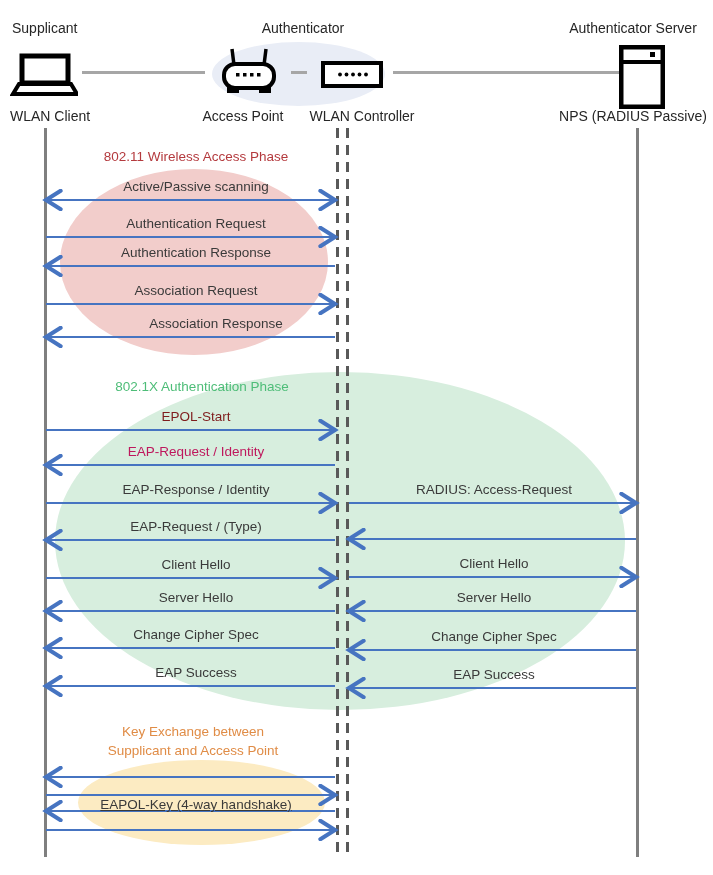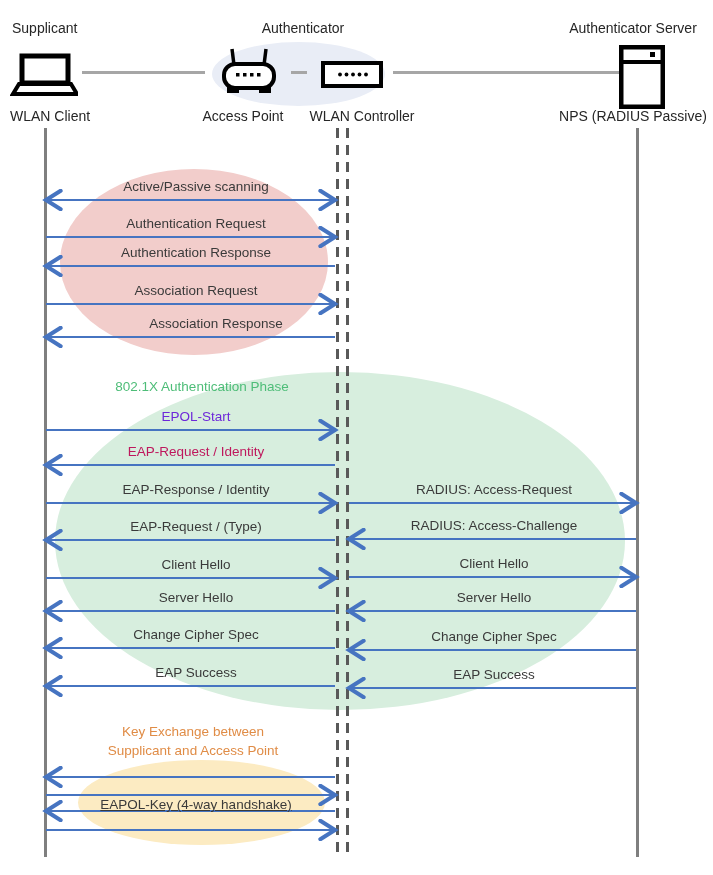--- a/index.html
+++ b/index.html
@@ -76,20 +76,21 @@
 
   <div class="lifeline" style="left:44px"></div>
   <div class="dashed-lifeline" style="left:336px"></div>
   <div class="dashed-lifeline" style="left:346px"></div>
   <div class="lifeline" style="left:636px"></div>
 
   <div class="ellipse" id="ellipse-wireless" style="background: rgb(242, 205, 203);"></div>
   <div class="ellipse" id="ellipse-dot1x" style="background: rgb(215, 238, 222);"></div>
   <div class="ellipse" id="ellipse-key" style="background: rgb(252, 235, 194);"></div>
 
+  <div class="phase-title centered" id="title-wireless" style="color: rgb(180, 58, 62);">802.11 Wireless Access Phase</div>
   <div class="phase-title centered" id="title-dot1x" style="color: rgb(78, 189, 120);">802.1X Authentication Phase</div>
   <div class="phase-title centered" id="title-key" style="color: rgb(224, 140, 70);">
     <div>Key Exchange between</div>
     <div>Supplicant and Access Point</div>
   </div>
 
   <svg id="arrow-svg" width="713" height="875">
     <defs>
       <marker id="ah" viewBox="0 0 12 12" refX="10" refY="6" markerWidth="11" markerHeight="11" orient="auto-start-reverse">
         <path d="M2 1 L10 6 L2 11" fill="none" stroke="#4674C1" stroke-width="2.2" stroke-linecap="round"></path>
@@ -117,28 +118,27 @@
       <line x1="46" x2="335" y1="777" y2="777" stroke="#4674C1" stroke-width="2" marker-start="url(#ah)"></line>
       <line x1="46" x2="335" y1="795" y2="795" stroke="#4674C1" stroke-width="2" marker-end="url(#ah)"></line>
       <line x1="46" x2="335" y1="811" y2="811" stroke="#4674C1" stroke-width="2" marker-start="url(#ah)"></line>
       <line x1="46" x2="335" y1="830" y2="830" stroke="#4674C1" stroke-width="2" marker-end="url(#ah)"></line>
     </svg>
 <div class="msg-label centered" style="left: 196px; top: 179px; color: rgb(58, 58, 58);">Active/Passive scanning</div>
     <div class="msg-label centered" style="left: 196px; top: 216px; color: rgb(58, 58, 58);">Authentication Request</div>
     <div class="msg-label centered" style="left: 196px; top: 245px; color: rgb(58, 58, 58);">Authentication Response</div>
     <div class="msg-label centered" style="left: 196px; top: 283px; color: rgb(58, 58, 58);">Association Request</div>
     <div class="msg-label centered" style="left: 196px; top: 316px; color: rgb(58, 58, 58); margin-left: 20px;">Association Response</div>
-    <div class="msg-label centered" style="left: 196px; top: 409px; color: #6d28d9;">EPOL-Start</div>
+    <div class="msg-label centered" style="left: 196px; top: 409px; color: #7f1d1d;">EPOL-Start</div>
     <div class="msg-label centered" style="left: 196px; top: 444px; color: #be185d;">EAP-Request / Identity</div>
     <div class="msg-label centered" style="left: 196px; top: 482px; color: rgb(58, 58, 58);">EAP-Response / Identity</div>
     <div class="msg-label centered" style="left: 196px; top: 519px; color: rgb(58, 58, 58);">EAP-Request / (Type)</div>
     <div class="msg-label centered" style="left: 196px; top: 557px; color: rgb(58, 58, 58);">Client Hello</div>
     <div class="msg-label centered" style="left: 196px; top: 590px; color: rgb(58, 58, 58);">Server Hello</div>
     <div class="msg-label centered" style="left: 196px; top: 627px; color: rgb(58, 58, 58);">Change Cipher Spec</div>
     <div class="msg-label centered" style="left: 196px; top: 665px; color: rgb(58, 58, 58);">EAP Success</div>
     <div class="msg-label centered" style="left: 494px; top: 482px; color: rgb(58, 58, 58);">RADIUS: Access-Request</div>
-    <div class="msg-label centered" style="left: 494px; top: 518px; color: rgb(58, 58, 58);">RADIUS: Access-Challenge</div>
     <div class="msg-label centered" style="left: 494px; top: 556px; color: rgb(58, 58, 58);">Client Hello</div>
     <div class="msg-label centered" style="left: 494px; top: 590px; color: rgb(58, 58, 58);">Server Hello</div>
     <div class="msg-label centered" style="left: 494px; top: 629px; color: rgb(58, 58, 58);">Change Cipher Spec</div>
     <div class="msg-label centered" style="left: 494px; top: 667px; color: rgb(58, 58, 58);">EAP Success</div>
     <div class="msg-label centered" style="left: 196px; top: 797px; color: rgb(58, 58, 58); text-decoration: underline;">EAPOL-Key (4-way handshake)</div>
   </div>
 
 </body></html>

